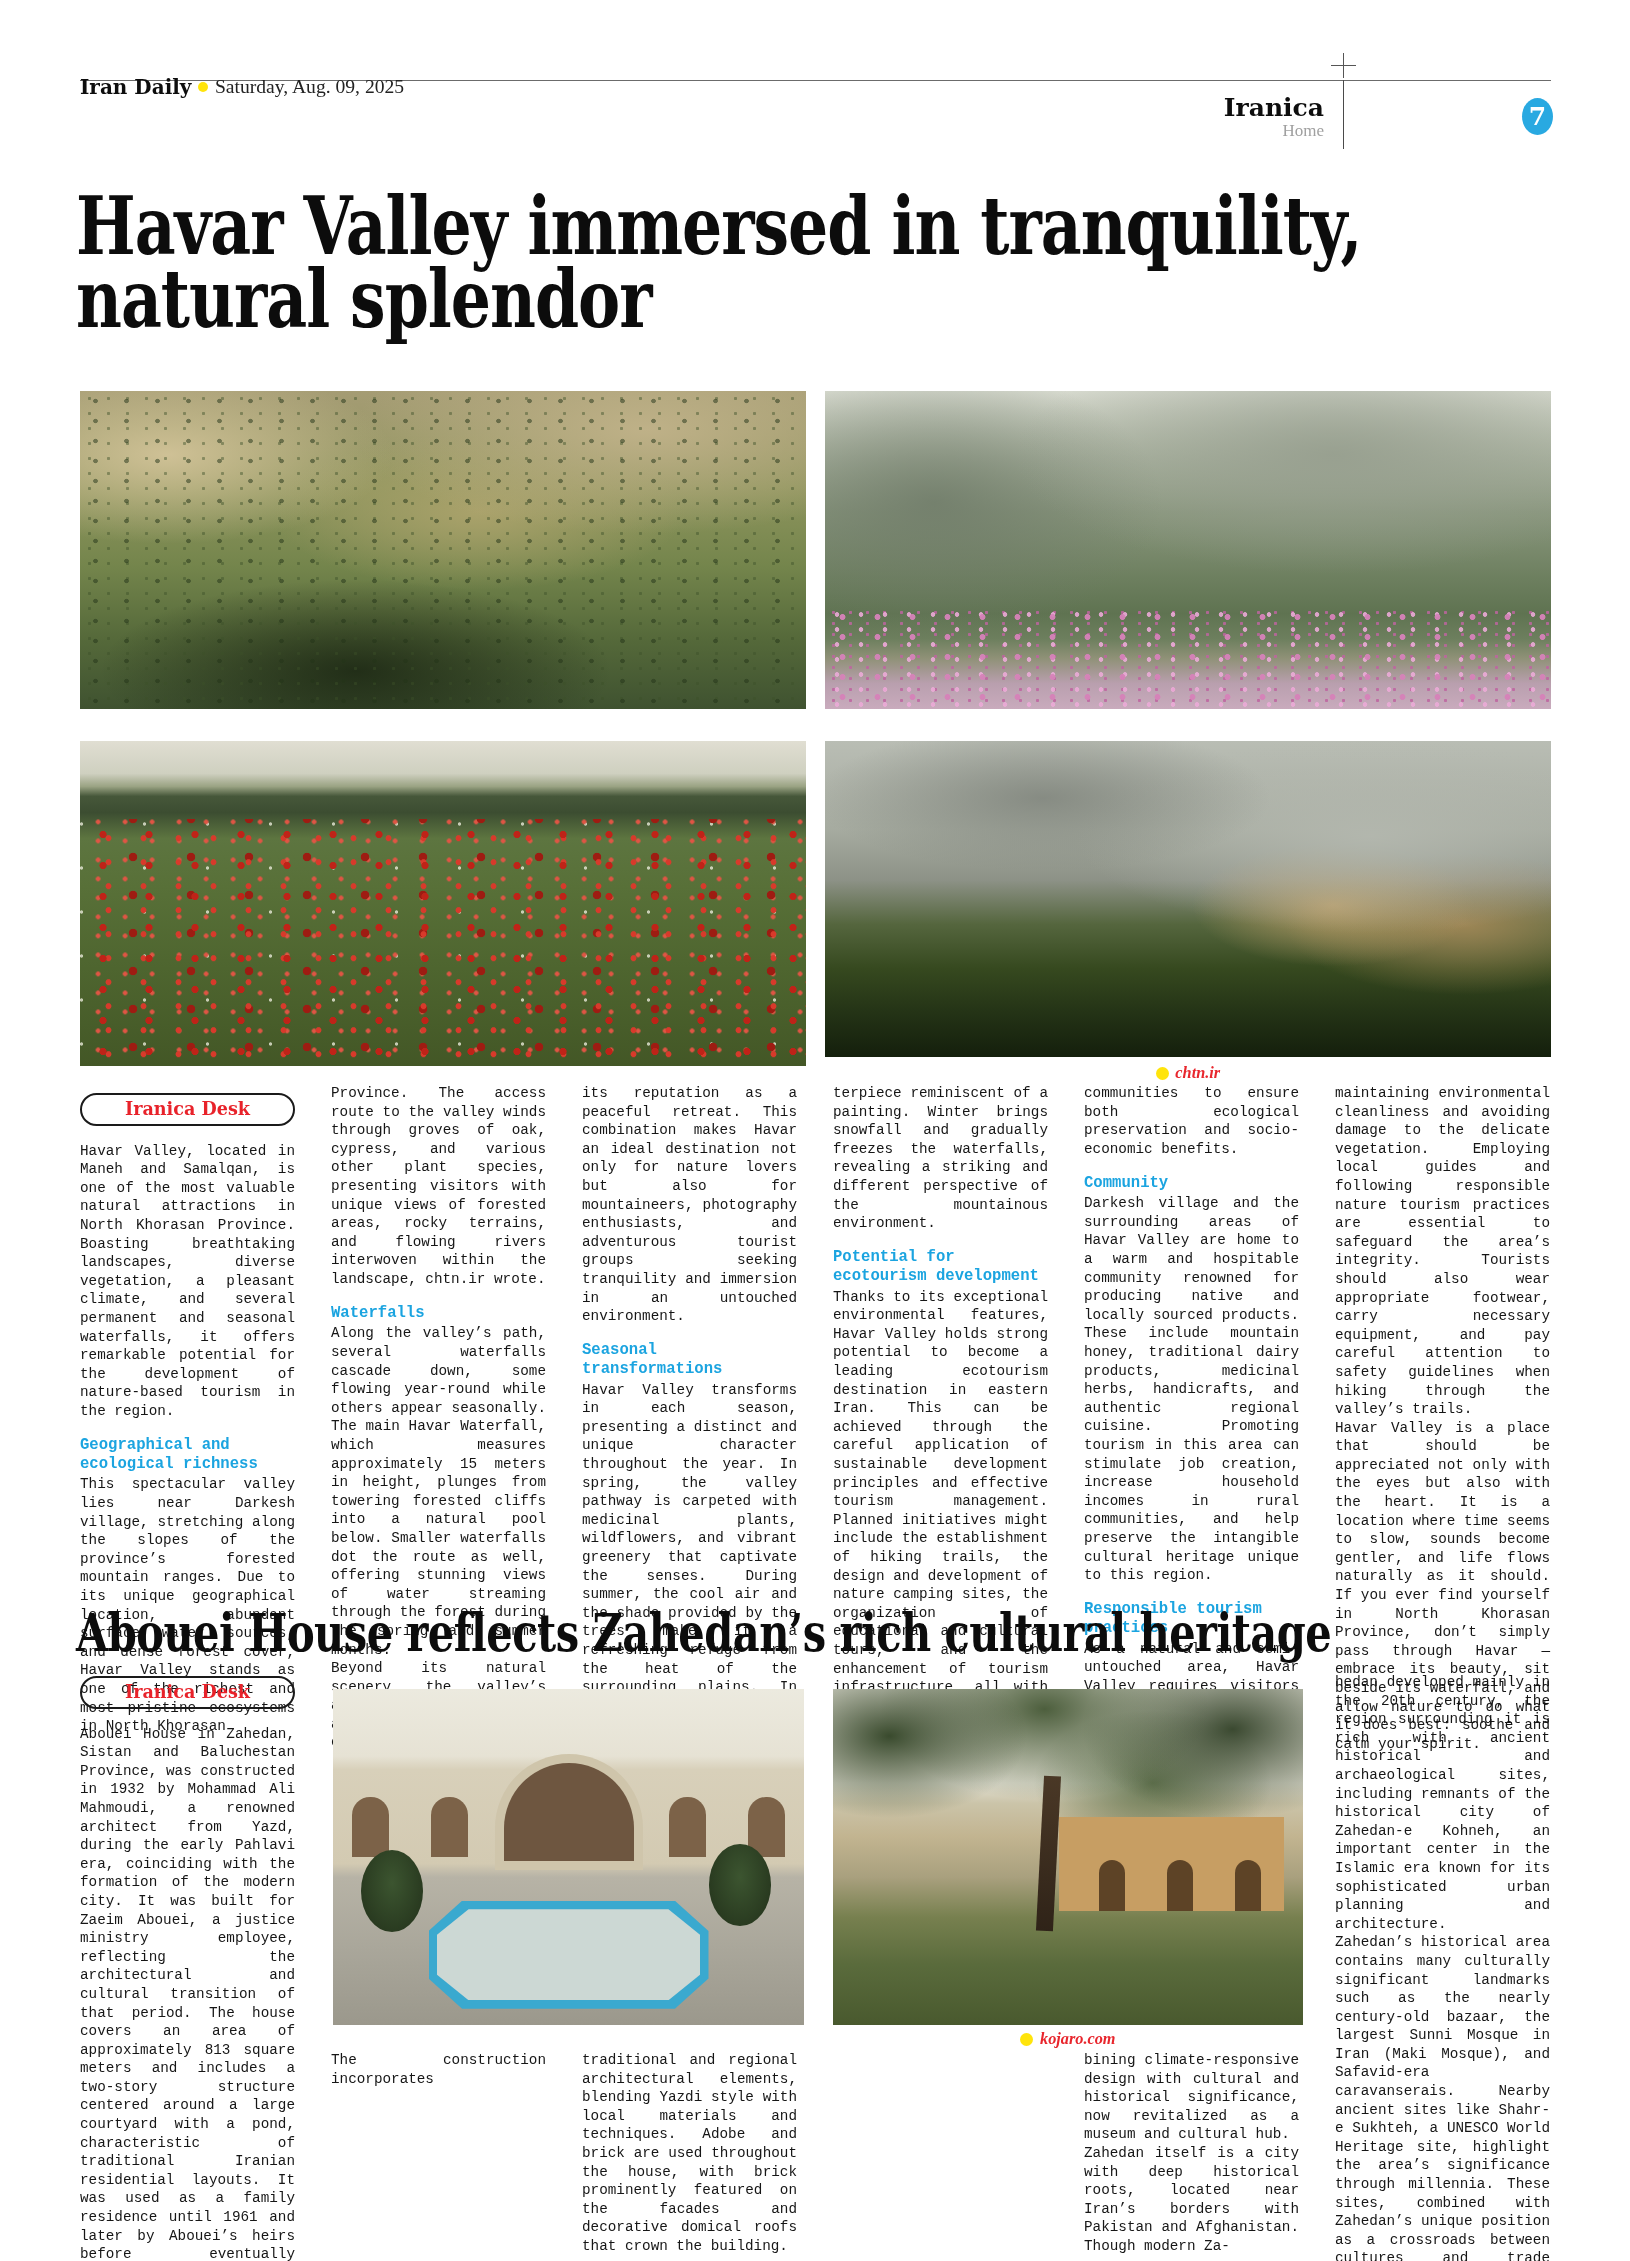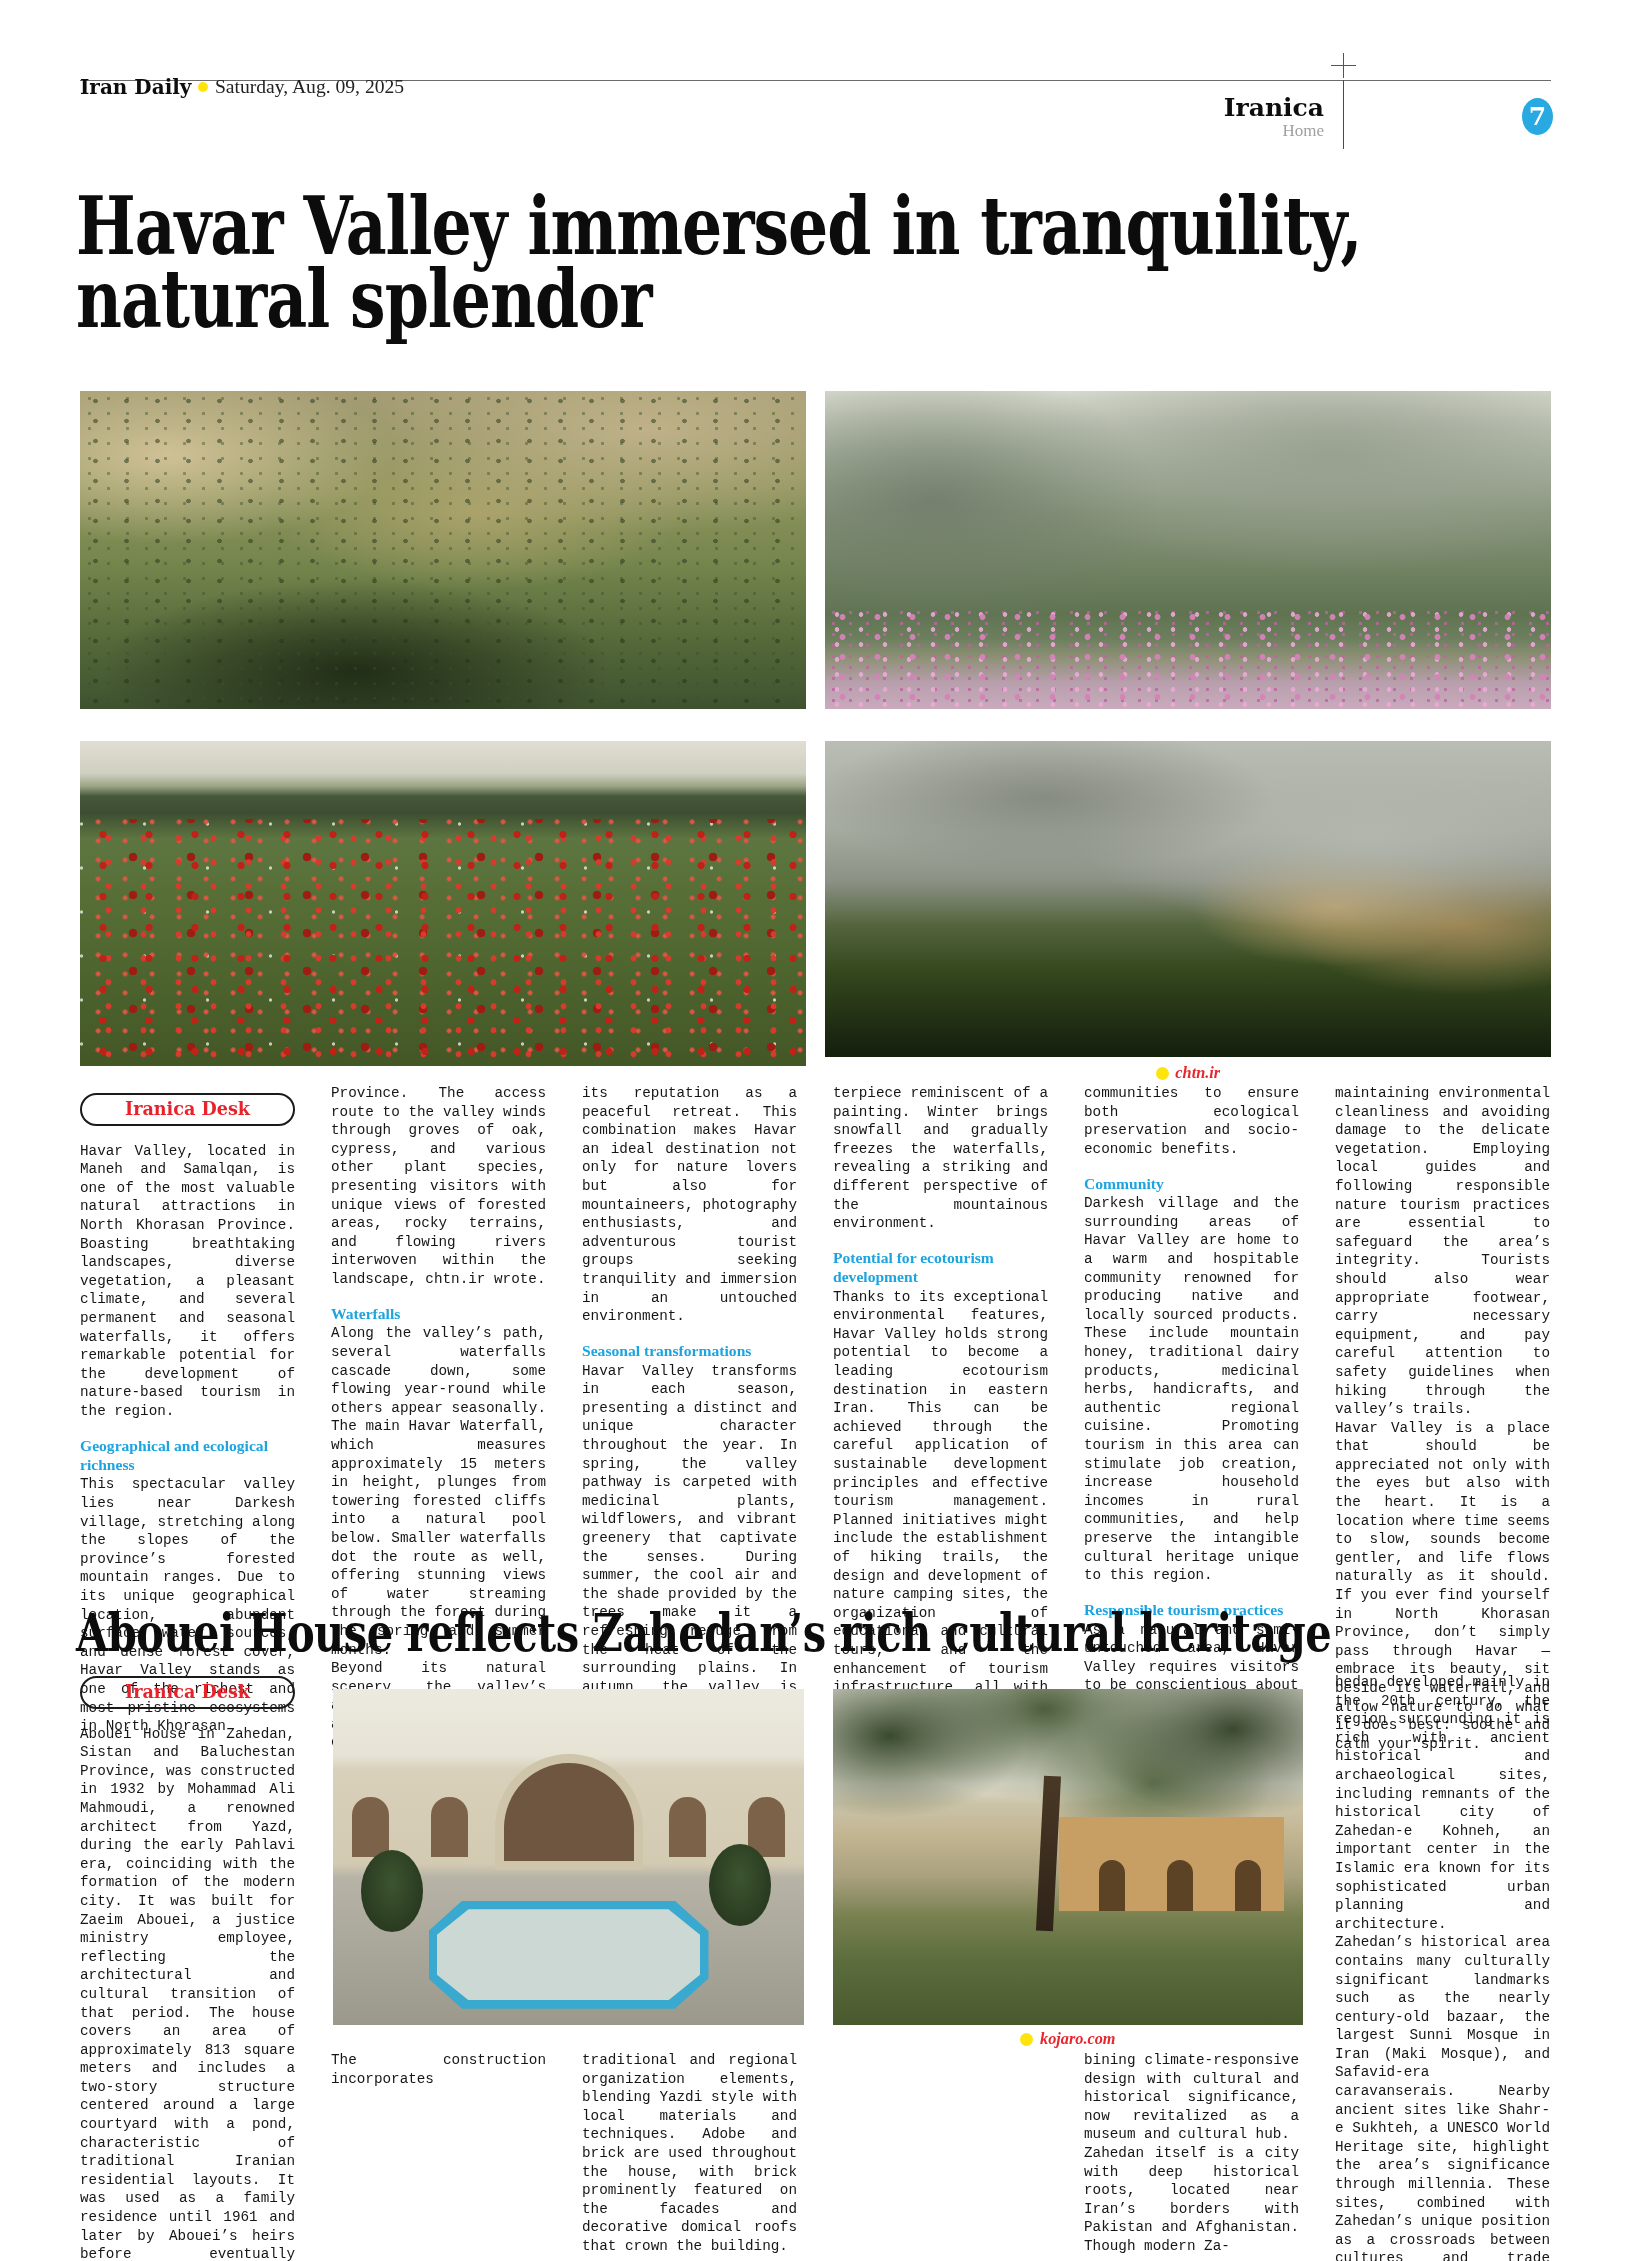--- a/index.html
+++ b/index.html
@@ -105,21 +105,21 @@
 
   .photo-caption{position:absolute;display:flex;justify-content:center;align-items:center;gap:6.5px;
         font-style:italic;font-weight:bold;font-size:16.3px;color:#e8262d;}
   .photo-caption .ydot{width:13px;height:13px;}
   #caption1{left:825px;width:726px;top:1063px;}
   #caption2{left:833px;width:470px;top:2029px;}
 
   
   .col{position:absolute;width:215px;font-size:14.3px;line-height:18.6px;text-align:justify;color:#161616;}
   .col p{margin:0;font-family:Liberation Mono, monospace;}
-  .subhead{margin:15.6px 0 1.3px;font-family:Liberation Serif, serif;font-weight:bold;font-size:15.6px;
+  .subhead{margin:15.6px 0 1.3px;font-family:Liberation Mono, monospace;font-weight:bold;font-size:15.6px;
            line-height:19px;color:#1ba4e0;text-align:left;}
   .badge{height:29px;border:2px solid #1a1a1a;border-radius:17px;display:flex;align-items:center;
          justify-content:center;margin:0 0 15.6px 0;}
   .badge span{font-family:"DejaVu Serif",serif;font-weight:bold;font-size:17.6px;color:#e8222a;}
 </style>
 </head>
 <body>
 
 <div class="page">
 
@@ -237,21 +237,21 @@
   <div class="photo-caption" id="caption2">
     <span class="ydot"></span>
     <span>kojaro.com</span>
   </div>
 
   <div class="col" style="left:331px;top:2051px;">
     <p>The construction incorporates</p>
   </div>
 
   <div class="col" style="left:582px;top:2051px;">
-    <p>traditional and regional organization elements, blending Yazdi style with local materials and techniques. Adobe and brick are used throughout the house, with brick prominently featured on the facades and decorative domical roofs that crown the building.</p>
+    <p>traditional and regional architectural elements, blending Yazdi style with local materials and techniques. Adobe and brick are used throughout the house, with brick prominently featured on the facades and decorative domical roofs that crown the building.</p>
   </div>
 
 
   <div class="col" style="left:1084px;top:2051px;">
     <p>bining climate-responsive design with cultural and historical significance, now revitalized as a museum and cultural hub.</p>
     <p>Zahedan itself is a city with deep historical roots, located near Iran’s borders with Pakistan and Afghanistan. Though modern Za-</p>
   </div>
 
   <div class="col" style="left:1335px;top:1673px;">
     <p>hedan developed mainly in the 20th century, the region surrounding it is rich with ancient historical and archaeological sites, including remnants of the historical city of Zahedan-e Kohneh, an important center in the Islamic era known for its sophisticated urban planning and architecture.</p>

